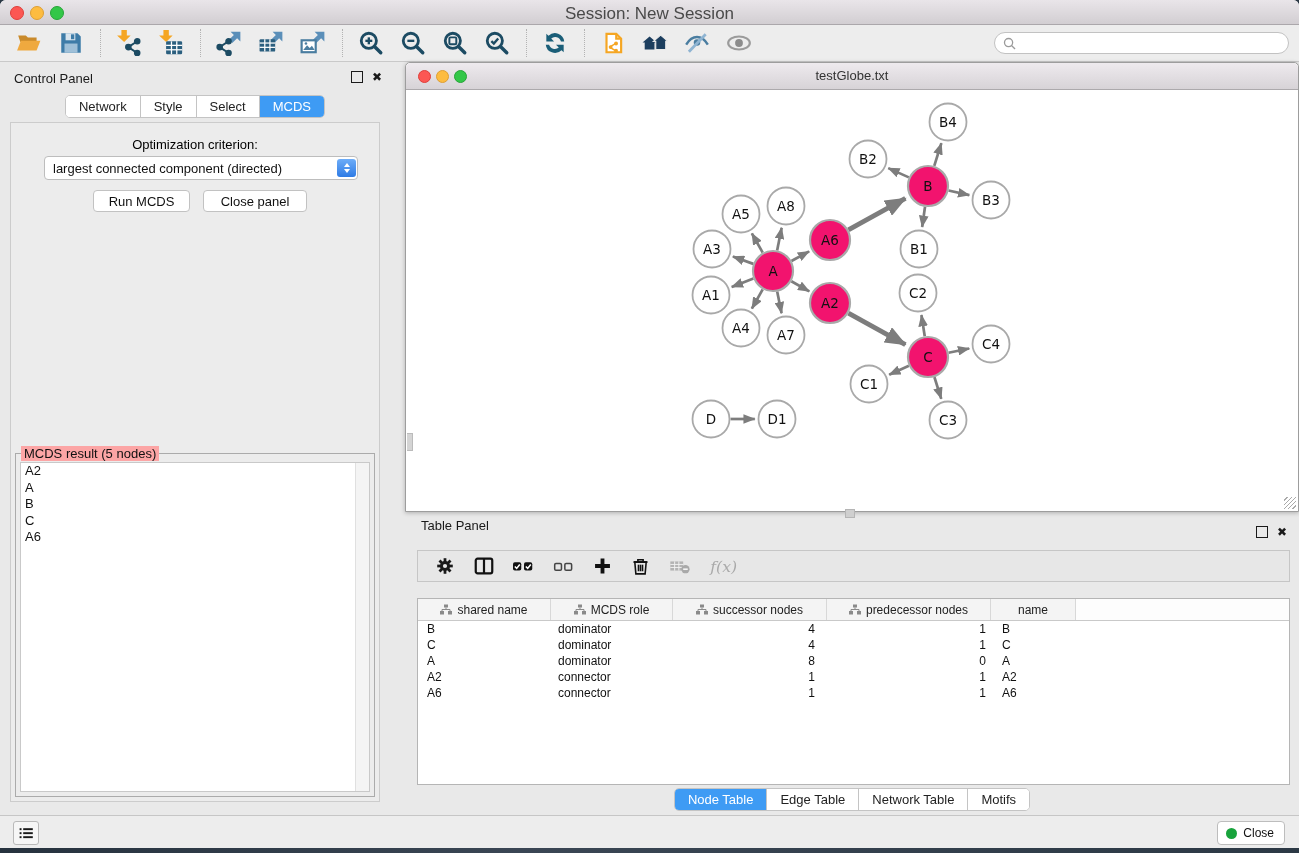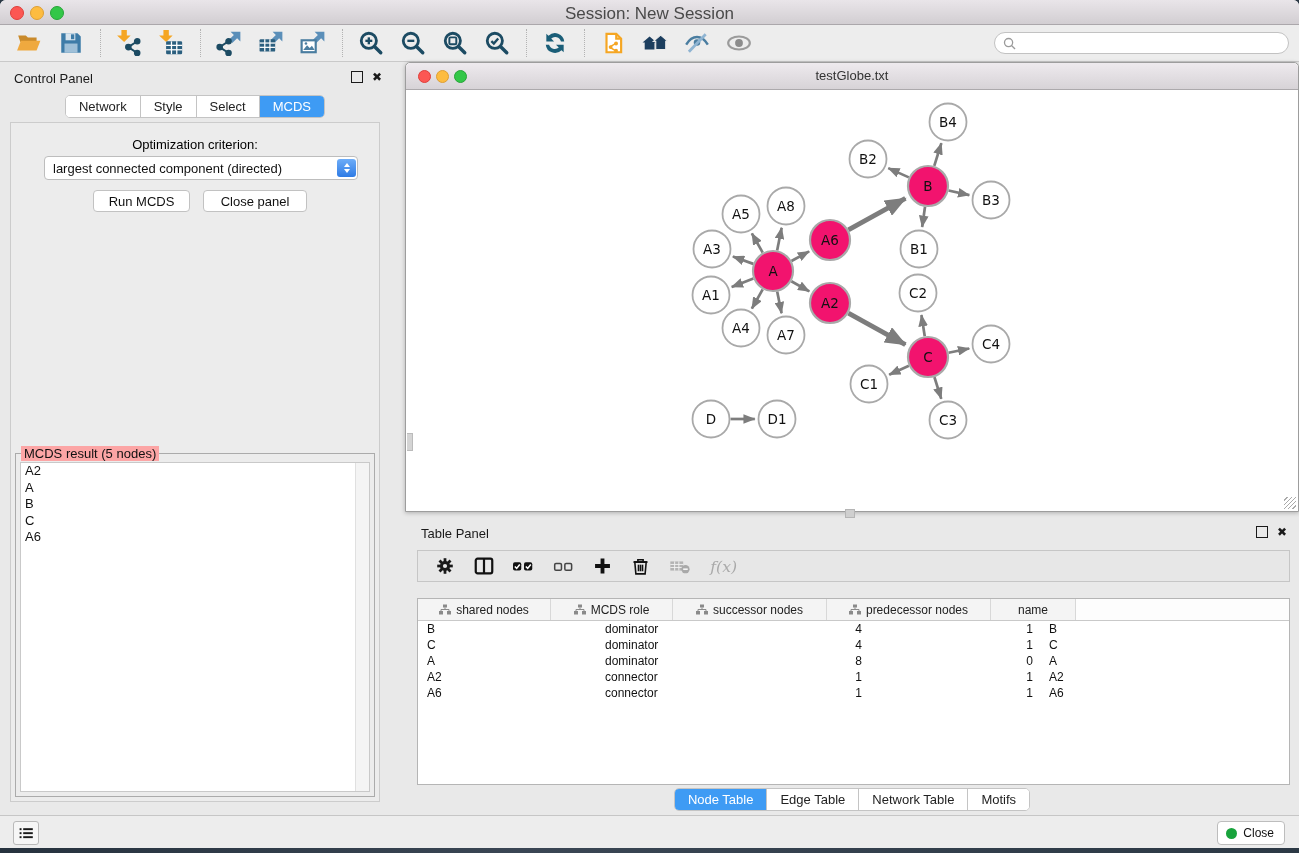--- a/index.html
+++ b/index.html
@@ -51,39 +51,39 @@
   .innerbar .tl.red{left:12px;} .innerbar .tl.yel{left:30px;} .innerbar .tl.grn{left:48px;}
   .inner-title{position:absolute;left:0;right:0;top:5px;text-align:center;font-size:13px;color:#333;}
   .canvas{position:absolute;left:1px;top:27px;right:1px;bottom:1px;background:#fff;overflow:hidden;}
   .canvas svg{position:absolute;left:0;top:0;}
   .edge-grip{position:absolute;left:0;top:343px;width:5px;height:16px;background:#d4d4d4;border:1px solid #bbb;border-left:none;}
   .resize-grip{position:absolute;right:2px;bottom:2px;width:12px;height:12px;background:
      repeating-linear-gradient(135deg,transparent 0 2px,#aaa 2px 3px);cursor:nwse-resize;}
   .splitter-grip{position:absolute;left:845px;top:509px;width:8px;height:7px;background:#cfcfcf;border:1px solid #b5b5b5;}
   
   .tp{position:absolute;left:405px;top:518px;width:894px;height:297px;background:#e9e9e9;}
-  .tp-hdr{position:absolute;left:16px;top:8px;font-size:13px;color:#1a1a1a;}
+  .tp-hdr{position:absolute;left:16px;top:0;font-size:13px;color:#1a1a1a;}
   .tp-toolbar{position:absolute;left:12px;top:32px;right:9px;height:32px;background:#e7e7e7;border:1px solid #c6c6c6;display:flex;align-items:center;padding-left:16px;box-sizing:border-box;}
   .tp-btn{height:26px;display:flex;align-items:center;justify-content:center;margin-right:17px;cursor:pointer;}
   .tp-btn svg{height:22px;}
   .tp-btn.disabled{cursor:default;}
   .dtable{position:absolute;left:12px;top:80px;right:9px;bottom:30px;background:#fff;border:1px solid #b5b5b5;overflow:hidden;}
   .thead{display:flex;height:21px;border-bottom:1px solid #c9c9c9;background:#f4f4f4;}
   .th{display:flex;align-items:center;justify-content:center;gap:5px;border-right:1px solid #d8d8d8;font-size:12px;color:#222;box-sizing:border-box;position:relative;}
   .th svg{width:12px;height:11px;}
   .th:nth-child(1){width:133px;}
   .th:nth-child(2){width:122px;}
   .th:nth-child(3){width:154px;}
   .th:nth-child(4){width:164px;}
   .th:nth-child(5){width:85px;}
   .th-filler{flex:1;border-right:none;background:#fdfdfd;}
   .tr{display:flex;height:16px;align-items:center;}
   .td{font-size:12px;color:#111;box-sizing:border-box;white-space:nowrap;overflow:hidden;}
   .td.c0{width:133px;padding-left:9px;}
-  .td.c1{width:122px;padding-left:7px;margin-left:47px;}
+  .td.c1{width:122px;padding-left:7px;}
   .td.c2{width:154px;text-align:right;padding-right:12px;}
   .td.c3{width:164px;text-align:right;padding-right:5px;}
   .td.c4{width:85px;padding-left:11px;}
   .tp-tabs{position:absolute;left:0;bottom:4px;width:100%;display:flex;justify-content:center;}
   
   .statusbar{position:absolute;left:0;top:815px;width:100%;height:33px;background:#ededed;border-top:1px solid #c6c6c6;}
   .sb-left-btn{position:absolute;left:13px;top:5px;width:24px;height:22px;background:#f6f6f6;border:1px solid #b9b9b9;border-radius:3px;display:flex;align-items:center;justify-content:center;cursor:pointer;}
   .sb-left-btn svg{width:18px;height:16px;}
   .memory-btn{position:absolute;right:14px;top:5px;height:22px;background:#fff;border:1px solid #bdbdbd;border-radius:4px;display:flex;align-items:center;gap:6px;padding:0 10px 0 8px;font-size:12px;color:#111;cursor:pointer;}
   .mem-dot{width:11px;height:11px;border-radius:50%;background:#18a33c;}
@@ -481,21 +481,21 @@
       <div class="thead" id="table-head">
           <div class="th">
             <svg viewBox="0 0 12 11">
               <g fill="#8a8a8a">
                 <rect x="4" y="0.5" width="4" height="3"></rect>
                 <rect x="0" y="7" width="4" height="3.5"></rect>
                 <rect x="8" y="7" width="4" height="3.5"></rect>
               </g>
               <path d="M6 3.5v2M2 7V5.5h8V7" stroke="#8a8a8a" fill="none" stroke-width="1"></path>
             </svg>
-            <span>shared nodes</span>
+            <span>shared name</span>
           </div>
           <div class="th">
             <svg viewBox="0 0 12 11">
               <g fill="#8a8a8a">
                 <rect x="4" y="0.5" width="4" height="3"></rect>
                 <rect x="0" y="7" width="4" height="3.5"></rect>
                 <rect x="8" y="7" width="4" height="3.5"></rect>
               </g>
               <path d="M6 3.5v2M2 7V5.5h8V7" stroke="#8a8a8a" fill="none" stroke-width="1"></path>
             </svg>

